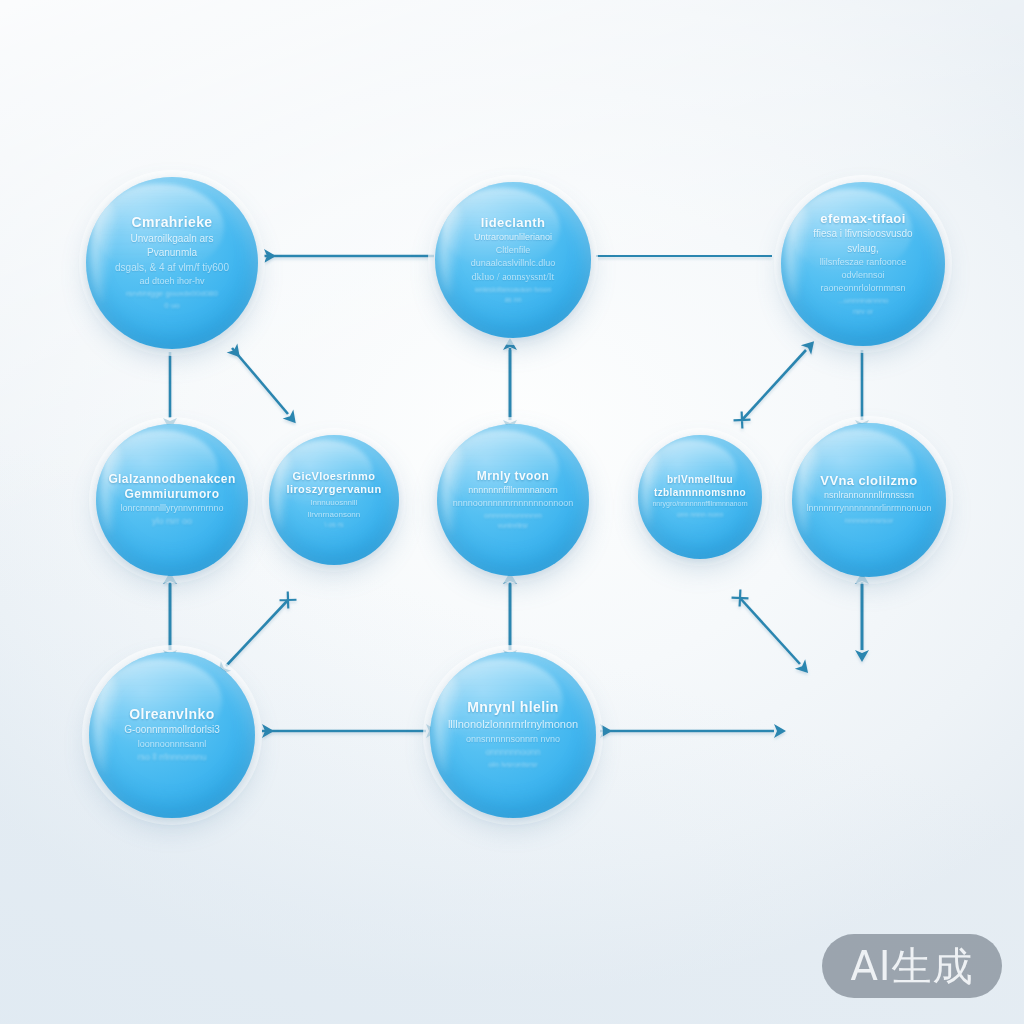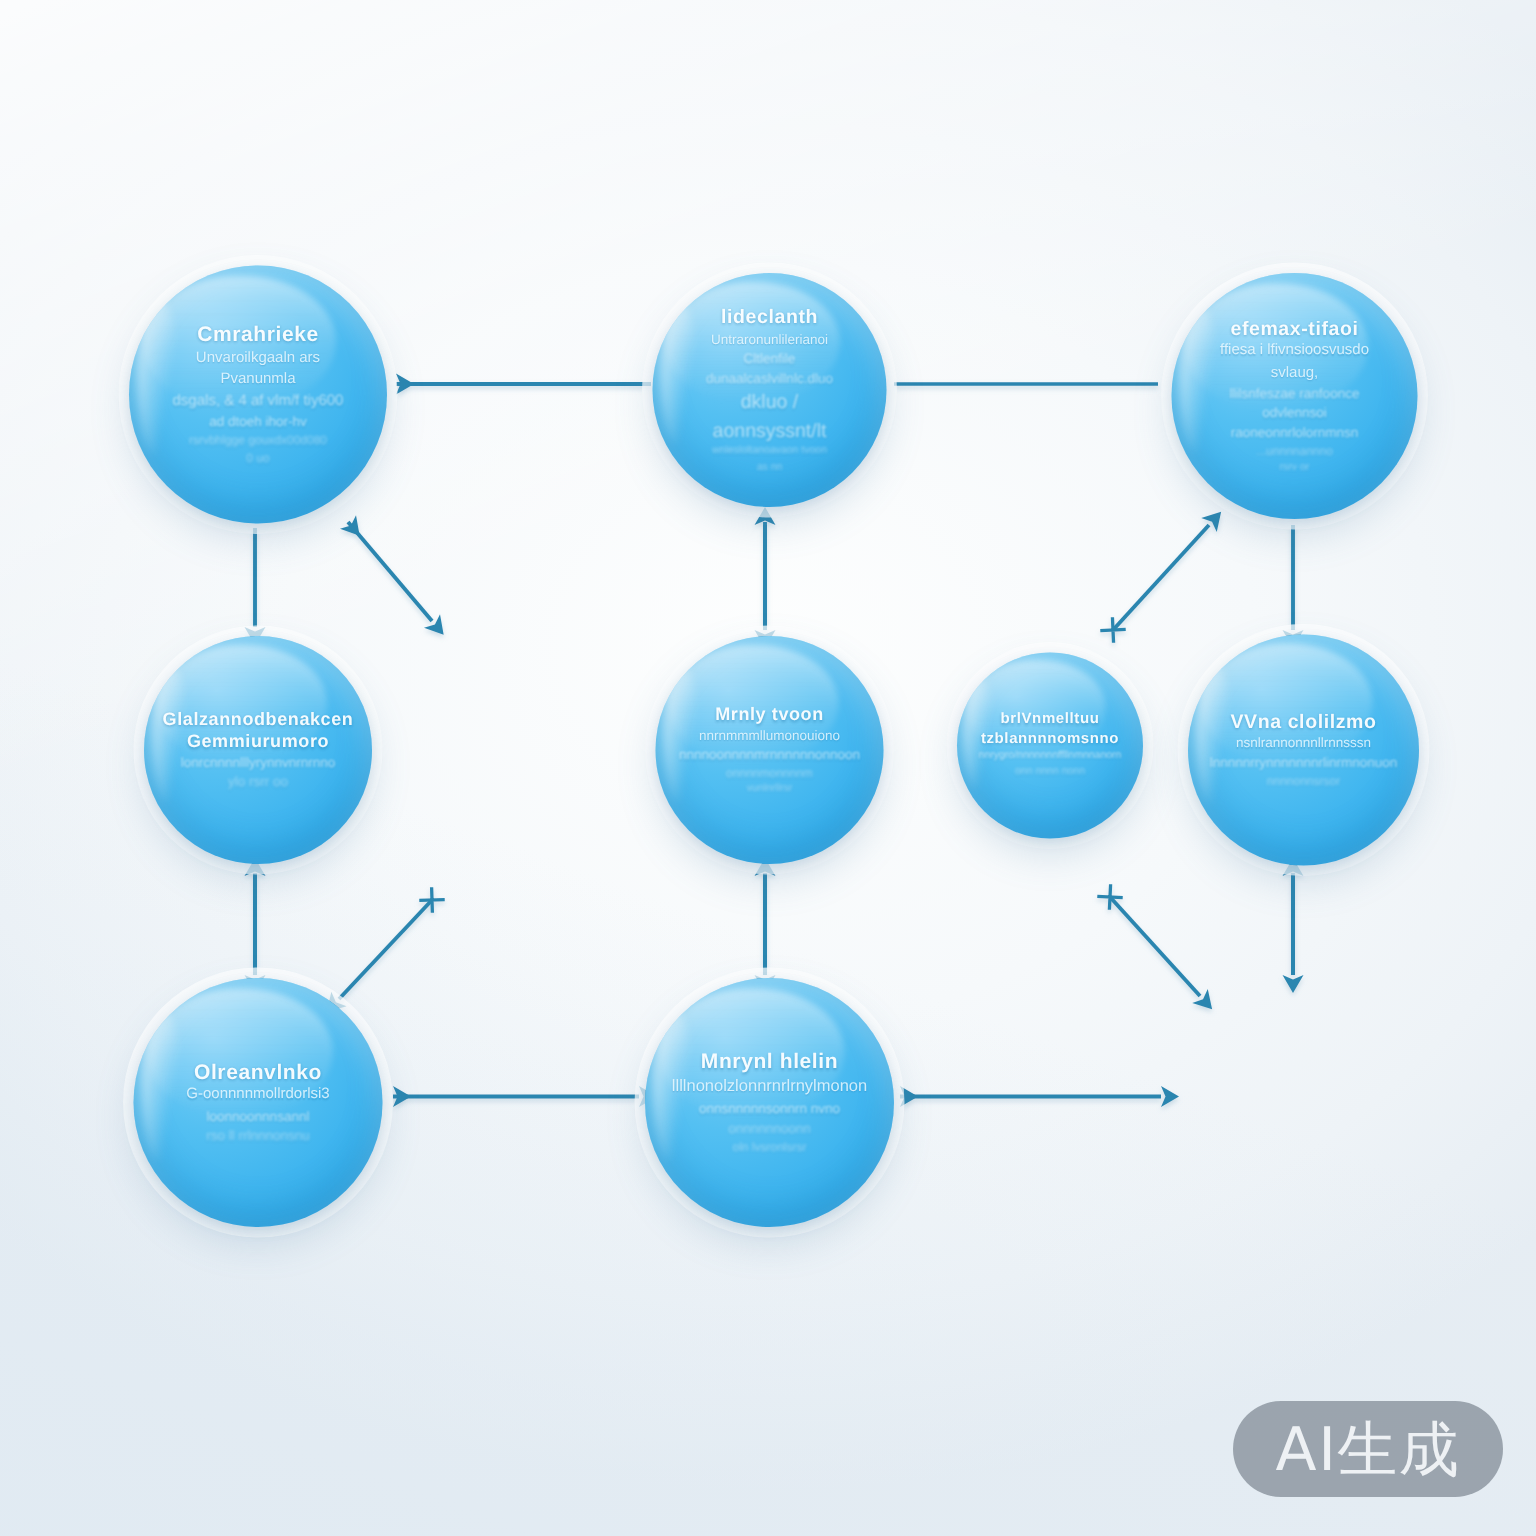--- a/index.html
+++ b/index.html
@@ -165,21 +165,21 @@
       <div class="n-line tiny" style="font-size: 8px;">rsrvbhlgge  gouxdx00d080</div>
       <div class="n-line tiny" style="font-size: 8px;">0     uo</div>
     </div>
   </div>
 
   <div class="node" style="left: 435px; top: 182px; width: 156px; height: 156px;">
     <div class="txt">
       <div class="n-title" style="font-size: 13px;">lideclanth</div>
       <div class="n-line" style="font-size: 9px;">Untraronunlilerianoi</div>
       <div class="n-line small" style="font-size: 9px;">Cltlenfile  dunaalcaslvillnlc.dluo</div>
-      <div class="n-line small" style="font-size: 13px;">dkluo / aonnsyssnt/lt</div>
+      <div class="n-line small" style="font-size: 10px; font-family: Liberation Serif, serif;">dkluo / aonnsyssnt/lt</div>
       <div class="n-line tiny" style="font-size: 7px;">wnlesloltanoavaon tvoon</div>
       <div class="n-line tiny" style="font-size: 7px;">as nn</div>
     </div>
   </div>
 
   <div class="node" style="left: 781px; top: 182px; width: 164px; height: 164px;">
     <div class="txt">
       <div class="n-title" style="font-size: 13px;">efemax-tifaoi</div>
       <div class="n-line" style="font-size: 10px;">ffiesa i lfivnsioosvusdo svlaug,</div>
       <div class="n-line small" style="font-size: 9px;">llilsnfeszae ranfoonce  odvlennsoi</div>
@@ -190,25 +190,32 @@
   </div>
 
   <div class="node" style="left: 96px; top: 424px; width: 152px; height: 152px;">
     <div class="txt">
       <div class="n-title" style="font-size: 12px;">Glalzannodbenakcen Gemmiurumoro</div>
       <div class="n-line small" style="font-size: 9px;">lonrcnnnnlllyrynnvnrnrnno</div>
       <div class="n-line tiny" style="font-size: 9px;">ylo   rsrr oo</div>
     </div>
   </div>
 
+  <div class="node" style="left: 269px; top: 435px; width: 130px; height: 130px;">
+    <div class="txt">
+      <div class="n-title" style="font-size: 11px;">GicVloesrinmo liroszyrgervanun</div>
+      <div class="n-line small" style="font-size: 8px;">lnnnuuosnnill llrvnrnaonsonn</div>
+      <div class="n-line tiny" style="font-size: 7px;">\    os rs</div>
+    </div>
+  </div>
 
   <div class="node" style="left: 437px; top: 424px; width: 152px; height: 152px;">
     <div class="txt">
       <div class="n-title" style="font-size: 12px;">Mrnly tvoon</div>
-      <div class="n-line" style="font-size: 9px;">nnrnmmmllumonouiono</div>
+      <div class="n-line" style="font-size: 9px;">nnnnnnnffllnmnnanorn</div>
       <div class="n-line small" style="font-size: 9px;">nnnnoonnnnmrnnnnnnonnoon</div>
       <div class="n-line tiny" style="font-size: 8px;">onnnnmonnnnm</div>
       <div class="n-line tiny" style="font-size: 7px;">vunlnrllrsr</div>
     </div>
   </div>
 
   <div class="node" style="left: 638px; top: 435px; width: 124px; height: 124px;">
     <div class="txt">
       <div class="n-title" style="font-size: 10px;">brlVnmelltuu tzblannnnomsnno</div>
       <div class="n-line small" style="font-size: 7px;">nnrygro/nnnnnnnffllnmnnanorn</div>

